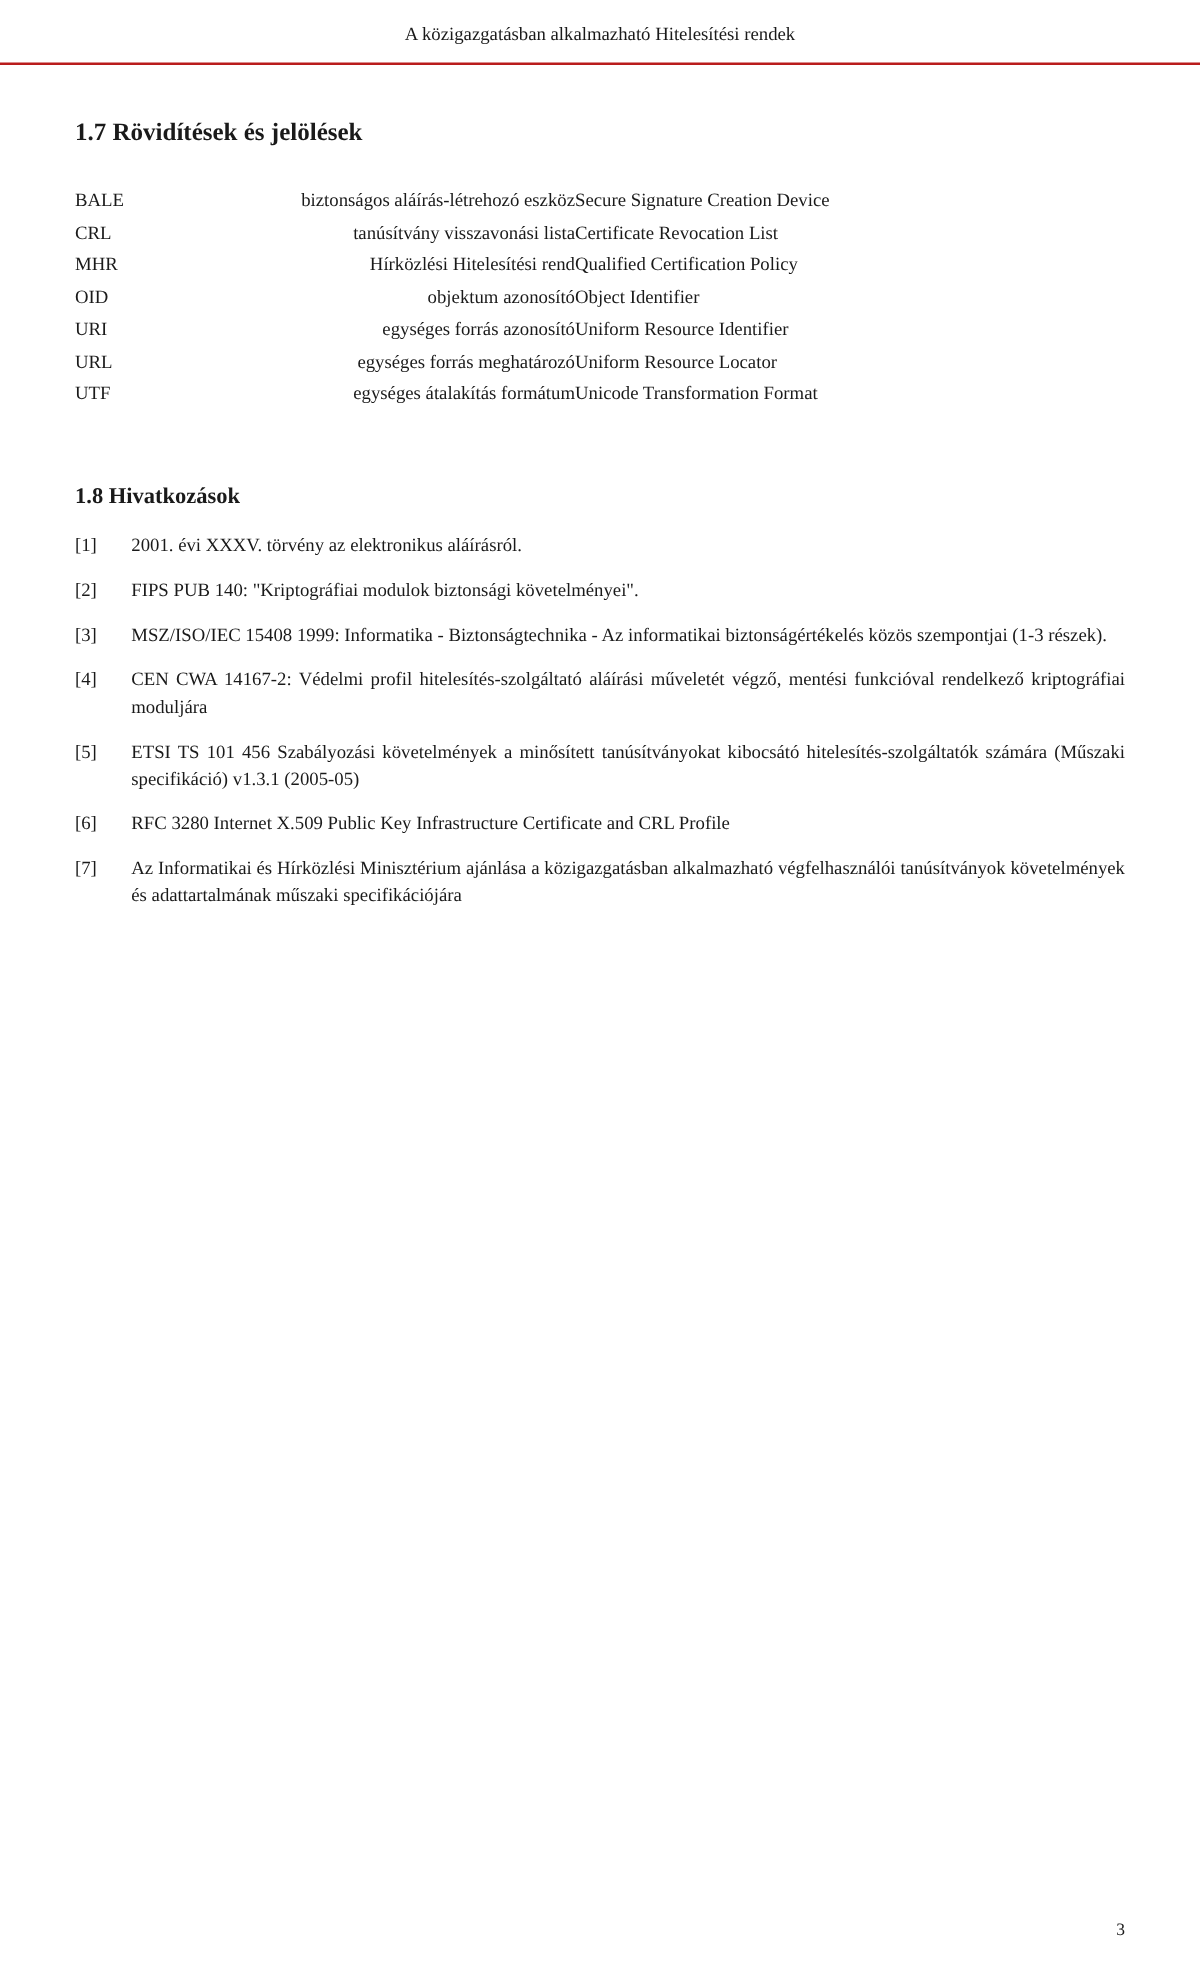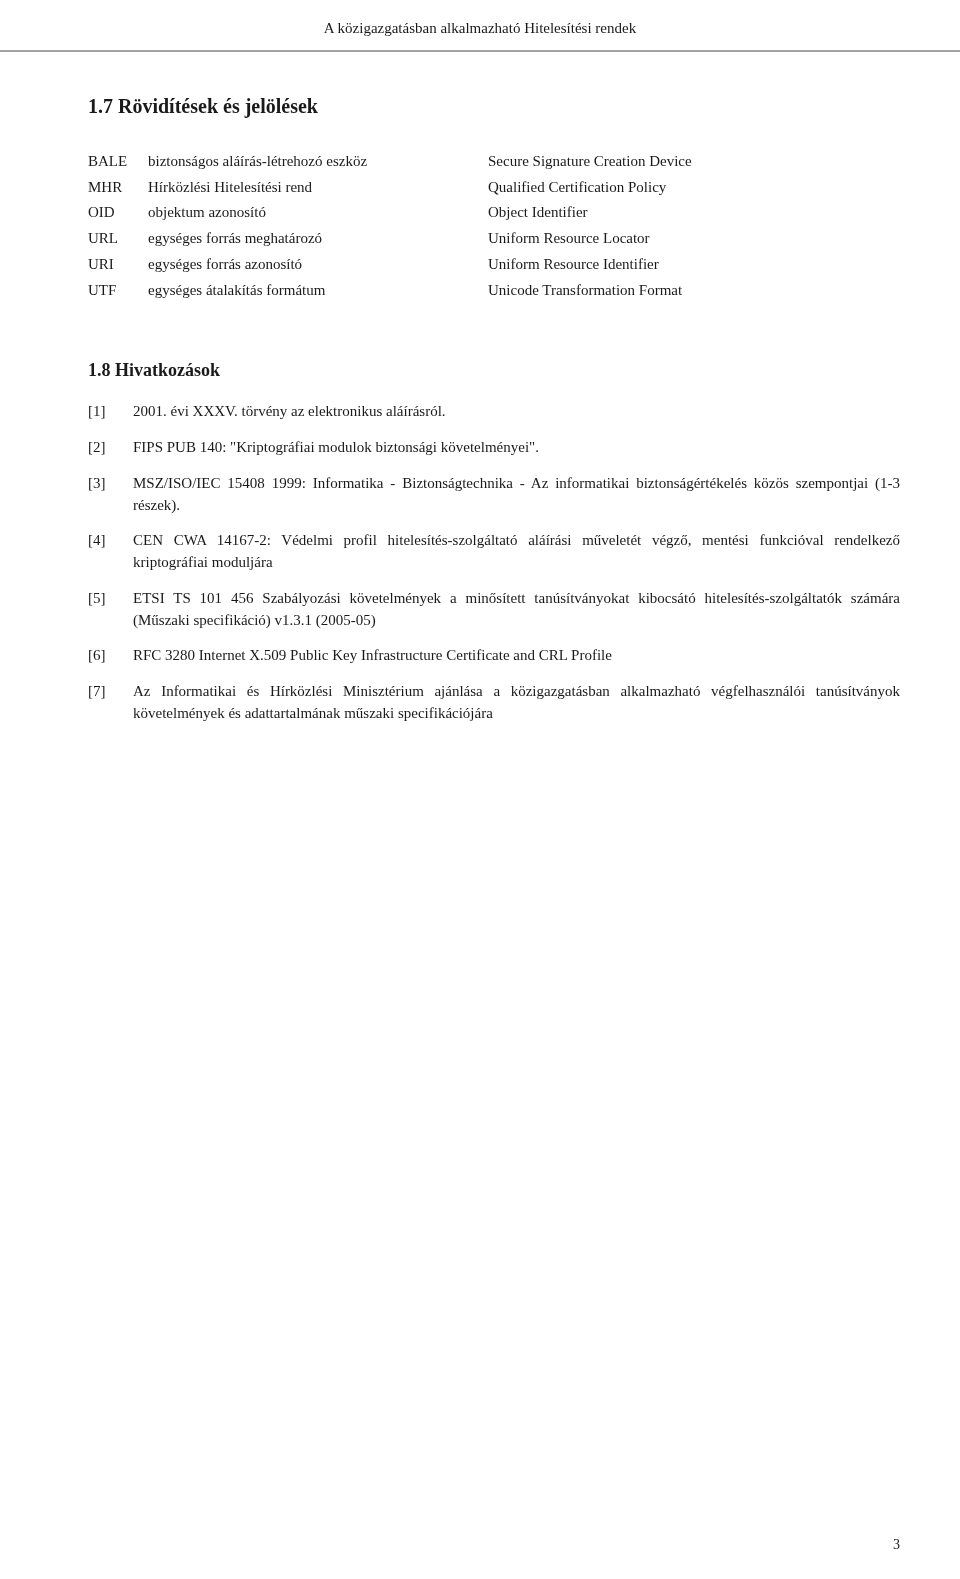--- a/index.html
+++ b/index.html
@@ -10,26 +10,26 @@
       font-size: 15px;
       line-height: 1.45;
       width: 960px;
       min-height: 1579px;
       position: relative;
     }
 
     .page-header {
       text-align: center;
       padding: 18px 60px 10px 60px;
-      border-bottom: 2px solid #a3a3a3;
+      border-bottom: 2px solid #b91c1c;
       font-size: 15px;
     }
 
     .page-content {
-      padding: 30px 60px 60px 88px;
+      padding: 30px 60px 60px 60px;
     }
 
     .section-title {
       font-size: 20px;
       font-weight: bold;
       margin-bottom: 28px;
       margin-top: 10px;
     }
 
     .abbreviations-table {
@@ -45,20 +45,21 @@
 
     .abbr-col {
       width: 60px;
       font-weight: normal;
       white-space: nowrap;
     }
 
     .abbr-desc-col {
       width: 340px;
       padding-right: 20px;
+      text-align: right;
     }
 
     .abbr-full-col {
       width: auto;
     }
 
     .subsection-title {
       font-size: 18px;
       font-weight: bold;
       margin-bottom: 18px;
@@ -104,38 +105,43 @@
   <div class="section-title">1.7 Rövidítések és jelölések</div>
 
   <table class="abbreviations-table">
     <tbody id="abbr-tbody">
     <tr>
       <td class="abbr-col">BALE</td>
       <td class="abbr-desc-col">biztonságos aláírás-létrehozó eszköz</td>
       <td class="abbr-full-col">Secure Signature Creation Device</td>
     </tr>
         <tr>
+      <td class="abbr-col">CRL</td>
+      <td class="abbr-desc-col">tanúsítvány visszavonási lista</td>
+      <td class="abbr-full-col">Certificate Revocation List</td>
+    </tr>
+        <tr>
       <td class="abbr-col">MHR</td>
       <td class="abbr-desc-col">Hírközlési Hitelesítési rend</td>
       <td class="abbr-full-col">Qualified Certification Policy</td>
     </tr>
         <tr>
       <td class="abbr-col">OID</td>
       <td class="abbr-desc-col">objektum azonosító</td>
       <td class="abbr-full-col">Object Identifier</td>
     </tr>
         <tr>
+      <td class="abbr-col">URI</td>
+      <td class="abbr-desc-col">egységes forrás azonosító</td>
+      <td class="abbr-full-col">Uniform Resource Identifier</td>
+    </tr>
+        <tr>
       <td class="abbr-col">URL</td>
       <td class="abbr-desc-col">egységes forrás meghatározó</td>
       <td class="abbr-full-col">Uniform Resource Locator</td>
-    </tr>
-        <tr>
-      <td class="abbr-col">URI</td>
-      <td class="abbr-desc-col">egységes forrás azonosító</td>
-      <td class="abbr-full-col">Uniform Resource Identifier</td>
     </tr>
         <tr>
       <td class="abbr-col">UTF</td>
       <td class="abbr-desc-col">egységes átalakítás formátum</td>
       <td class="abbr-full-col">Unicode Transformation Format</td>
     </tr>
       </tbody>
   </table>
 
   <div class="subsection-title">1.8 Hivatkozások</div>

